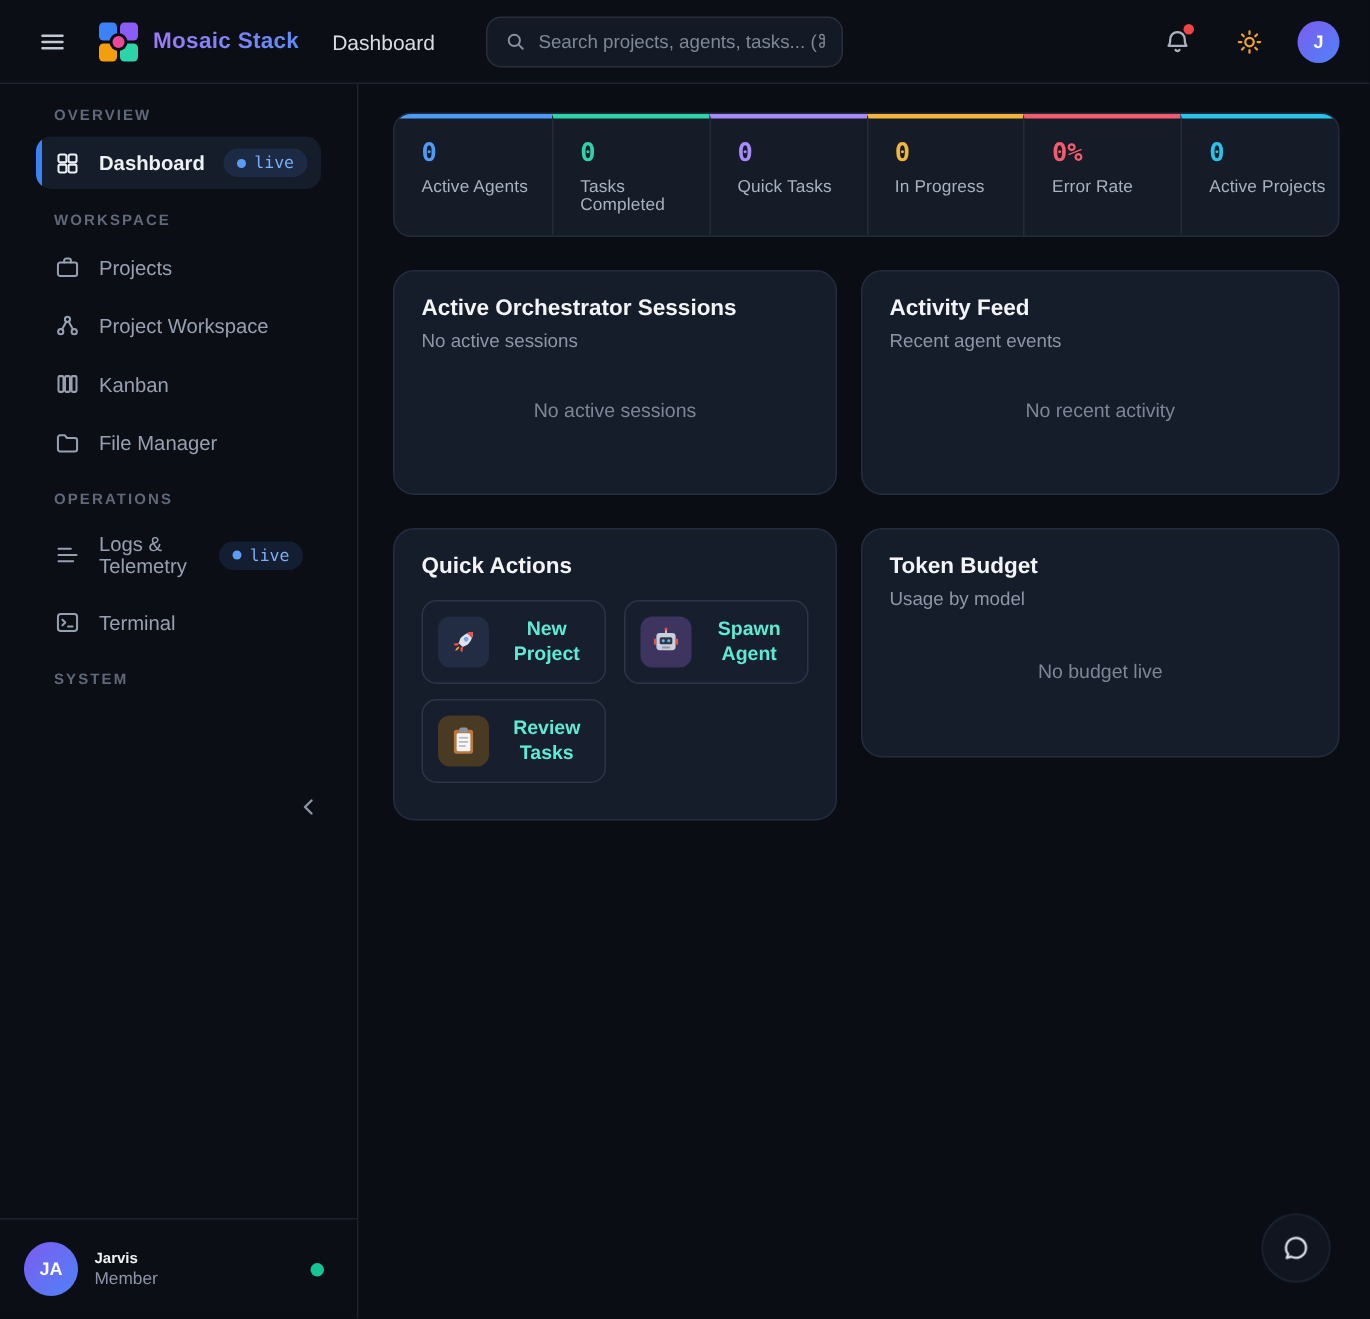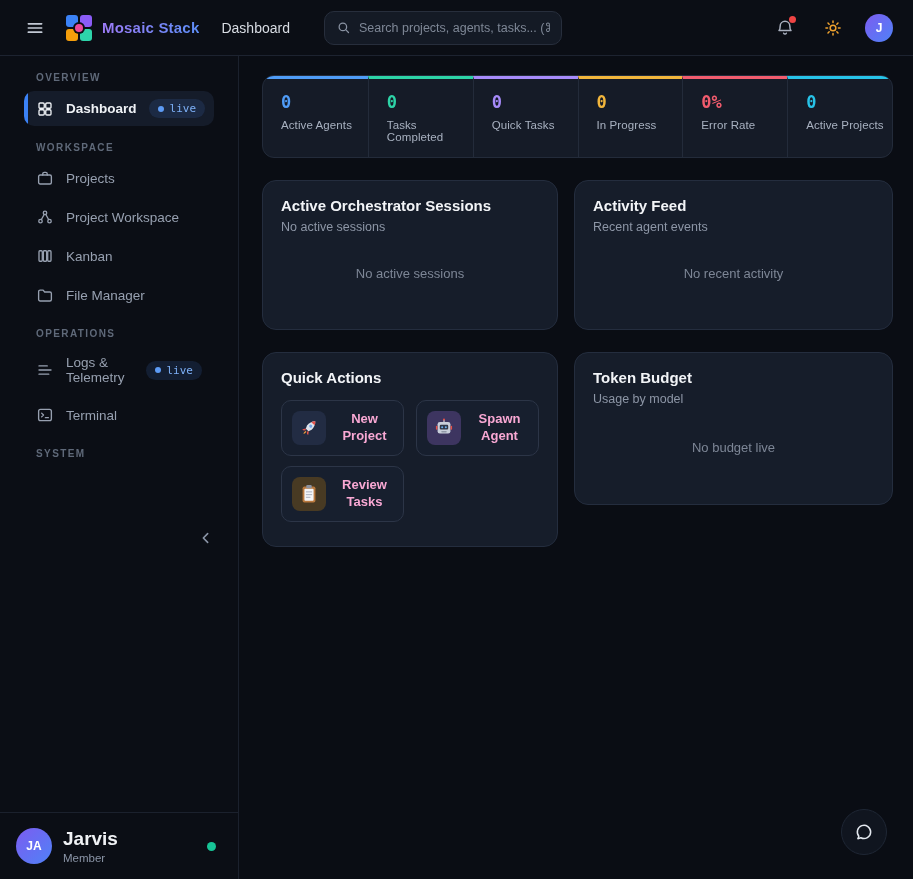--- a/index.html
+++ b/index.html
@@ -52,21 +52,21 @@
     background:rgba(77,139,247,.13); color:#7db0f7; font-family:"DejaVu Sans Mono",monospace;
     font-size:11px; padding:3px 9px; border-radius:999px; font-weight:400; }
   .live-dot { width:6px; height:6px; border-radius:50%; background:#5d9bf5; }
   .collapse-btn { position:absolute; top:470px; right:20px; background:none; border:none;
     color:#8b95a7; cursor:pointer; padding:4px; }
   .sidebar-user { border-top:1px solid #1b212d; height:67px; display:flex; align-items:center;
     gap:11px; padding:0 22px 0 16px; }
   .user-avatar { width:36px; height:36px; border-radius:50%; display:flex; align-items:center;
     justify-content:center; font-size:12px; font-weight:700; color:#fff;
     background:linear-gradient(135deg,#7c5cf0,#4f82f7); }
-  .user-name { font-size:19px; font-weight:700; color:#f0f2f5; }
+  .user-name { font-size:10px; font-weight:700; color:#f0f2f5; }
   .user-role { font-size:11.5px; color:#8b95a7; margin-top:2px; }
   .status-dot { margin-left:auto; width:9px; height:9px; border-radius:50%; }
 
   
   .main { position:fixed; top:56px; left:239px; right:0; bottom:0; padding:19px 20px 0 23px;
     overflow:hidden; }
   .stats-row { display:grid; grid-template-columns:repeat(6,1fr); background:#151b27;
     border:1px solid #232b3a; border-radius:12px; overflow:hidden; }
   .stat-cell { border-top:3px solid transparent; padding:13px 6px 14px 18px; }
   .stat-cell + .stat-cell { border-left:1px solid #232b3a; }
@@ -78,21 +78,21 @@
   .card { background:#161d2a; border:1px solid #242d3e; border-radius:14px; padding:16px 18px;
     display:flex; flex-direction:column; }
   .card-title { font-size:15px; font-weight:700; color:#f2f4f7; }
   .card-sub { font-size:12.5px; color:#8d96a6; margin-top:6px; }
   .card-empty { flex:1; display:flex; align-items:center; justify-content:center;
     color:#7d8696; font-size:13px; }
   .h150 { height:150px; } .h153 { height:153px; } .h195 { min-height:195px; }
 
   .qa-grid { display:grid; grid-template-columns:1fr 1fr; gap:10px 12px; margin-top:14px; }
   .qa-btn { display:flex; align-items:center; justify-content:flex-start; gap:10px; min-height:56px;
-    background:#171f2e; border:1px solid #2c3547; border-radius:10px; color:#f9a8d4;
+    background:#171f2e; border:1px solid #2c3547; border-radius:10px; color:#5eead4;
     font-size:13px; font-weight:600; font-family:inherit; padding:8px 10px; cursor:pointer; }
   .qa-tile { width:34px; height:34px; border-radius:8px; display:flex; align-items:center;
     justify-content:center; flex-shrink:0; }
   .qa-label { line-height:1.3; text-align:center; max-width:90px; }
 
   .fab { position:fixed; right:26px; bottom:24px; width:46px; height:46px; border-radius:50%;
     background:#10151f; border:1px solid #1f2735; display:flex; align-items:center;
     justify-content:center; cursor:pointer; color:#e3e8ef; }
 </style>
 </head>

